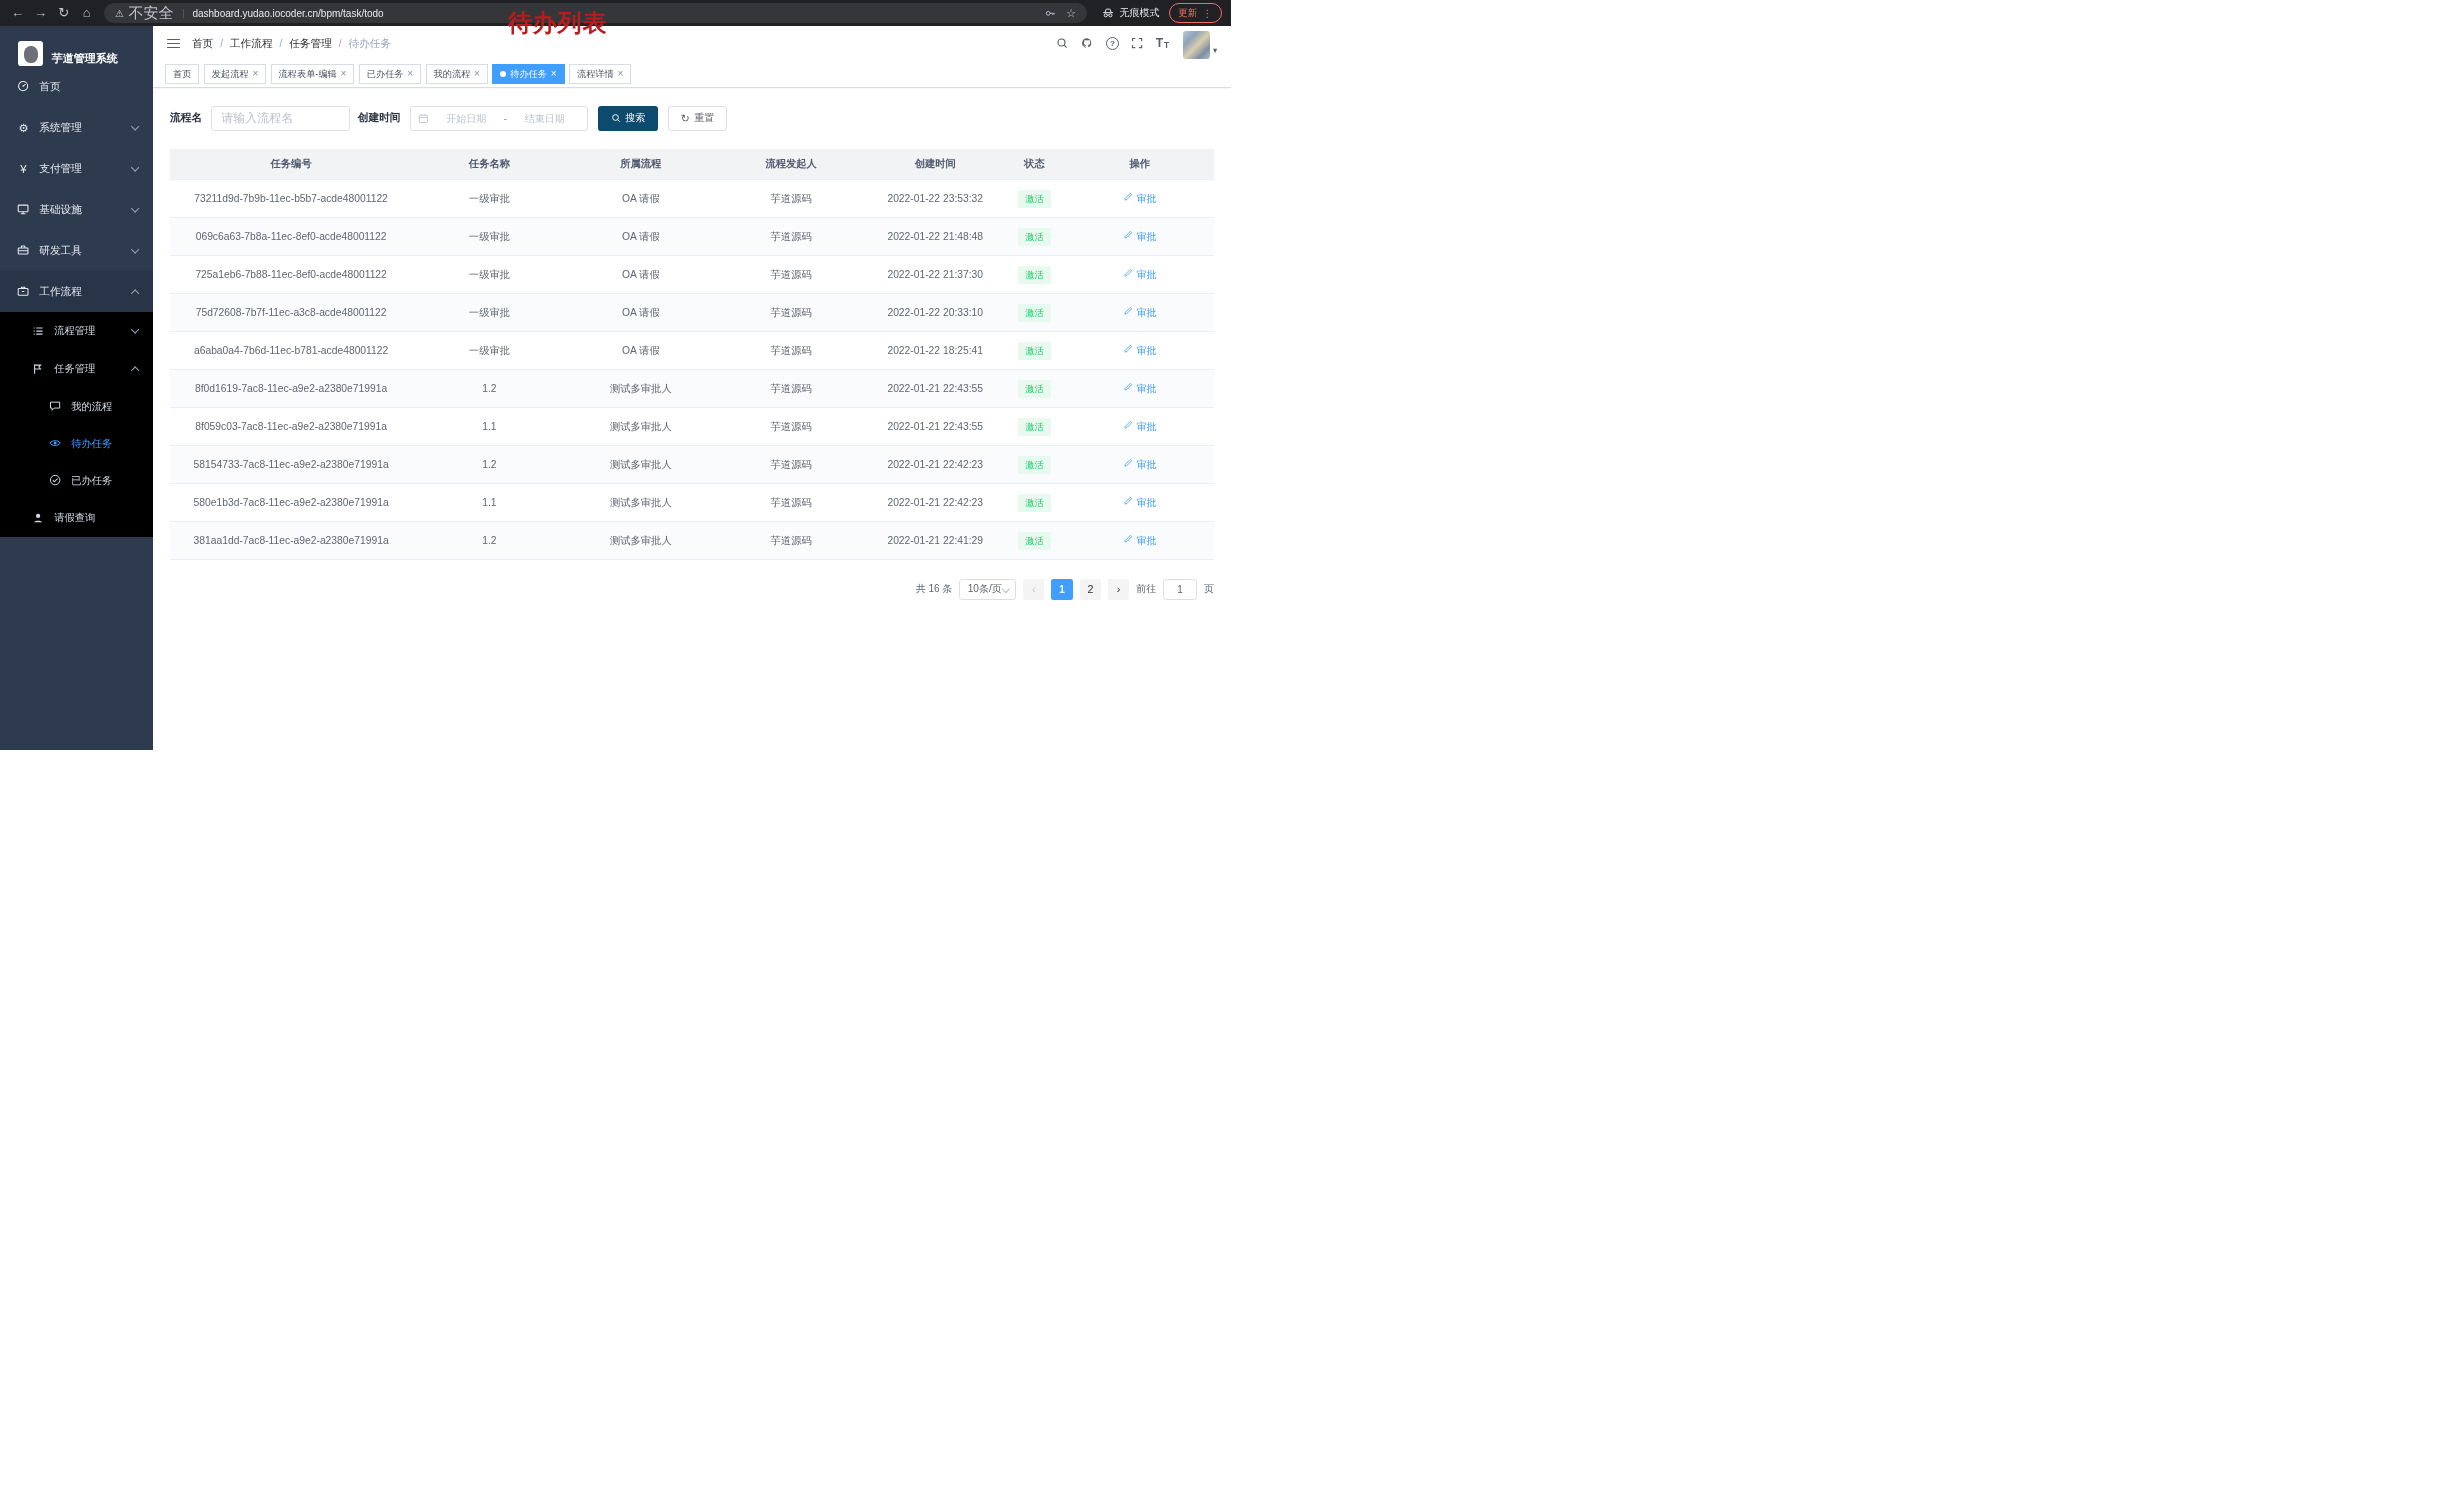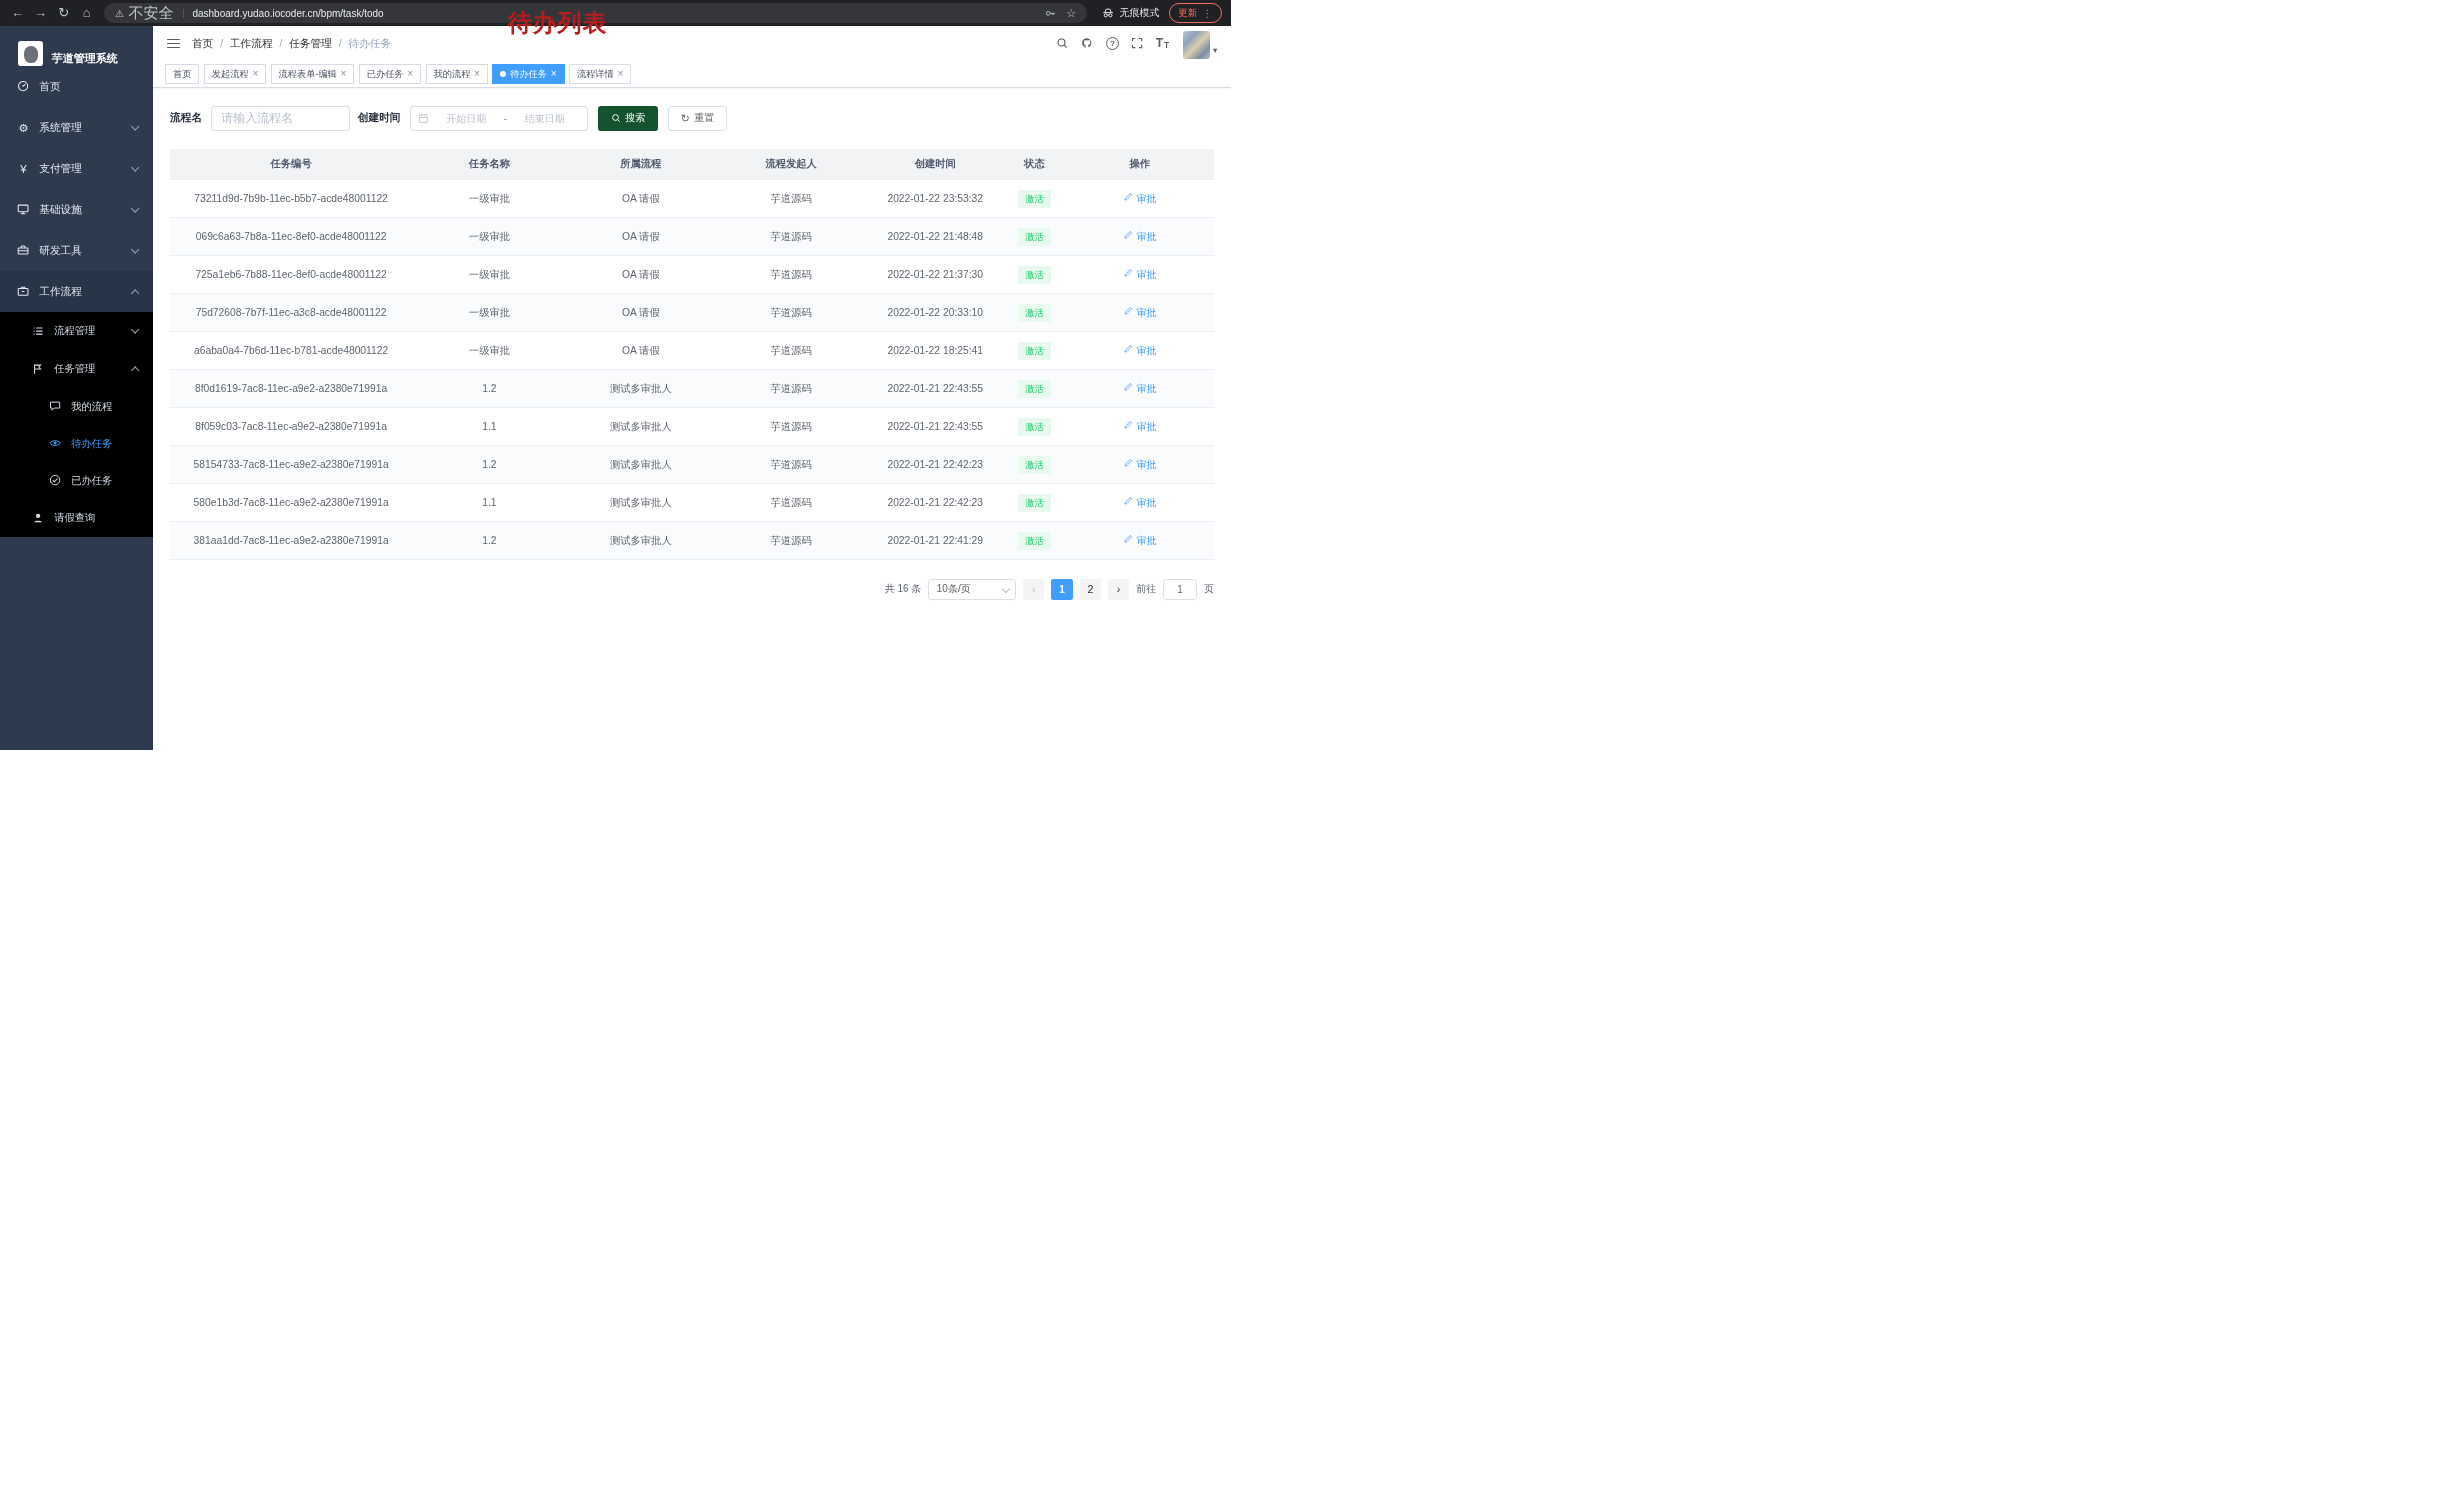--- a/index.html
+++ b/index.html
@@ -82,35 +82,35 @@
   .text-input{width:139px;height:24.4px;border:0.8px solid #dcdfe6;border-radius:3.1px;padding:0 9.2px;font-size:12px;
               color:#606266;outline:none;box-sizing:border-box;font-family:inherit;}
   .text-input::placeholder,.date-input::placeholder{color:#bcc2cc;}
   .date-range{width:178px;height:24.4px;border:0.8px solid #dcdfe6;border-radius:3.1px;display:flex;align-items:center;
               padding:0 7.6px;box-sizing:border-box;gap:3.1px;color:#bcc2cc;}
   .date-input{border:none;outline:none;flex:1;min-width:0;font-size:10px;color:#606266;text-align:center;
               font-family:inherit;background:transparent;}
   .range-sep{color:#8a919c;font-size:10px;flex:none;}
   .btn{height:24.4px;border-radius:3.1px;display:inline-flex;align-items:center;gap:4.6px;padding:0 11.4px;font-size:10px;
        cursor:pointer;border:0.8px solid transparent;box-sizing:border-box;margin-left:3.1px;white-space:nowrap;}
-  .btn-primary{background:#14532d;color:#fff;}
+  .btn-primary{background:#0c4a6e;color:#fff;}
   .btn-plain{background:#fff;border-color:#dcdfe6;color:#606266;}
   .reset-ic{font-size:10.7px;line-height:1;}
 
   .table{width:100%;border-collapse:collapse;table-layout:fixed;}
   .table th{height:30.5px;background:#f1f3f5;color:#515a6e;font-size:10.3px;font-weight:700;text-align:center;
             border-bottom:0.8px solid #ebeef5;padding:0 4.6px;}
   .table td{height:37px;color:#5f6670;font-size:10.3px;text-align:center;border-bottom:0.8px solid #ebeef5;
             padding:0 4.6px;overflow:hidden;white-space:nowrap;text-overflow:ellipsis;}
   .table tbody tr:nth-child(even) td{background:#fafbfc;}
   .badge{display:inline-block;padding:2.3px 7.6px;border-radius:1.5px;background:#e8f9ef;color:#13ce66;font-size:9.2px;line-height:1.4;}
   .action-link{color:#409eff;cursor:pointer;display:inline-flex;align-items:flex-start;gap:3.1px;font-size:10px;}
 
   .pager{display:flex;align-items:center;justify-content:flex-end;gap:6.9px;margin-top:18.3px;font-size:10px;color:#5f6670;}
-  .psize{width:88px;height:21.4px;border:0.8px solid #dcdfe6;border-radius:3.1px;display:flex;align-items:center;
+  .psize{width:57px;height:21.4px;border:0.8px solid #dcdfe6;border-radius:3.1px;display:flex;align-items:center;
          justify-content:space-between;padding:0 6.9px 0 7.6px;box-sizing:border-box;cursor:pointer;color:#606266;}
   .psize .chev{width:4.6px;height:4.6px;border-color:#b6bcc6;transform:rotate(45deg) translate(-0.8px,-0.8px);}
   .pbtn{min-width:21.4px;height:21.4px;border-radius:2.3px;background:#f4f4f5;color:#303133;display:flex;
         align-items:center;justify-content:center;cursor:pointer;font-size:10.7px;}
   .pbtn.disabled{color:#c0c4cc;cursor:default;}
   .pbtn.active{background:#409eff;color:#fff;font-weight:700;font-size:10px;}
   .goto-input{width:34px;height:21.4px;border:0.8px solid #dcdfe6;border-radius:3.1px;text-align:center;font-size:10px;
               color:#606266;outline:none;box-sizing:border-box;font-family:inherit;}
 
   .ic{width:12.2px;height:12.2px;display:block;}

